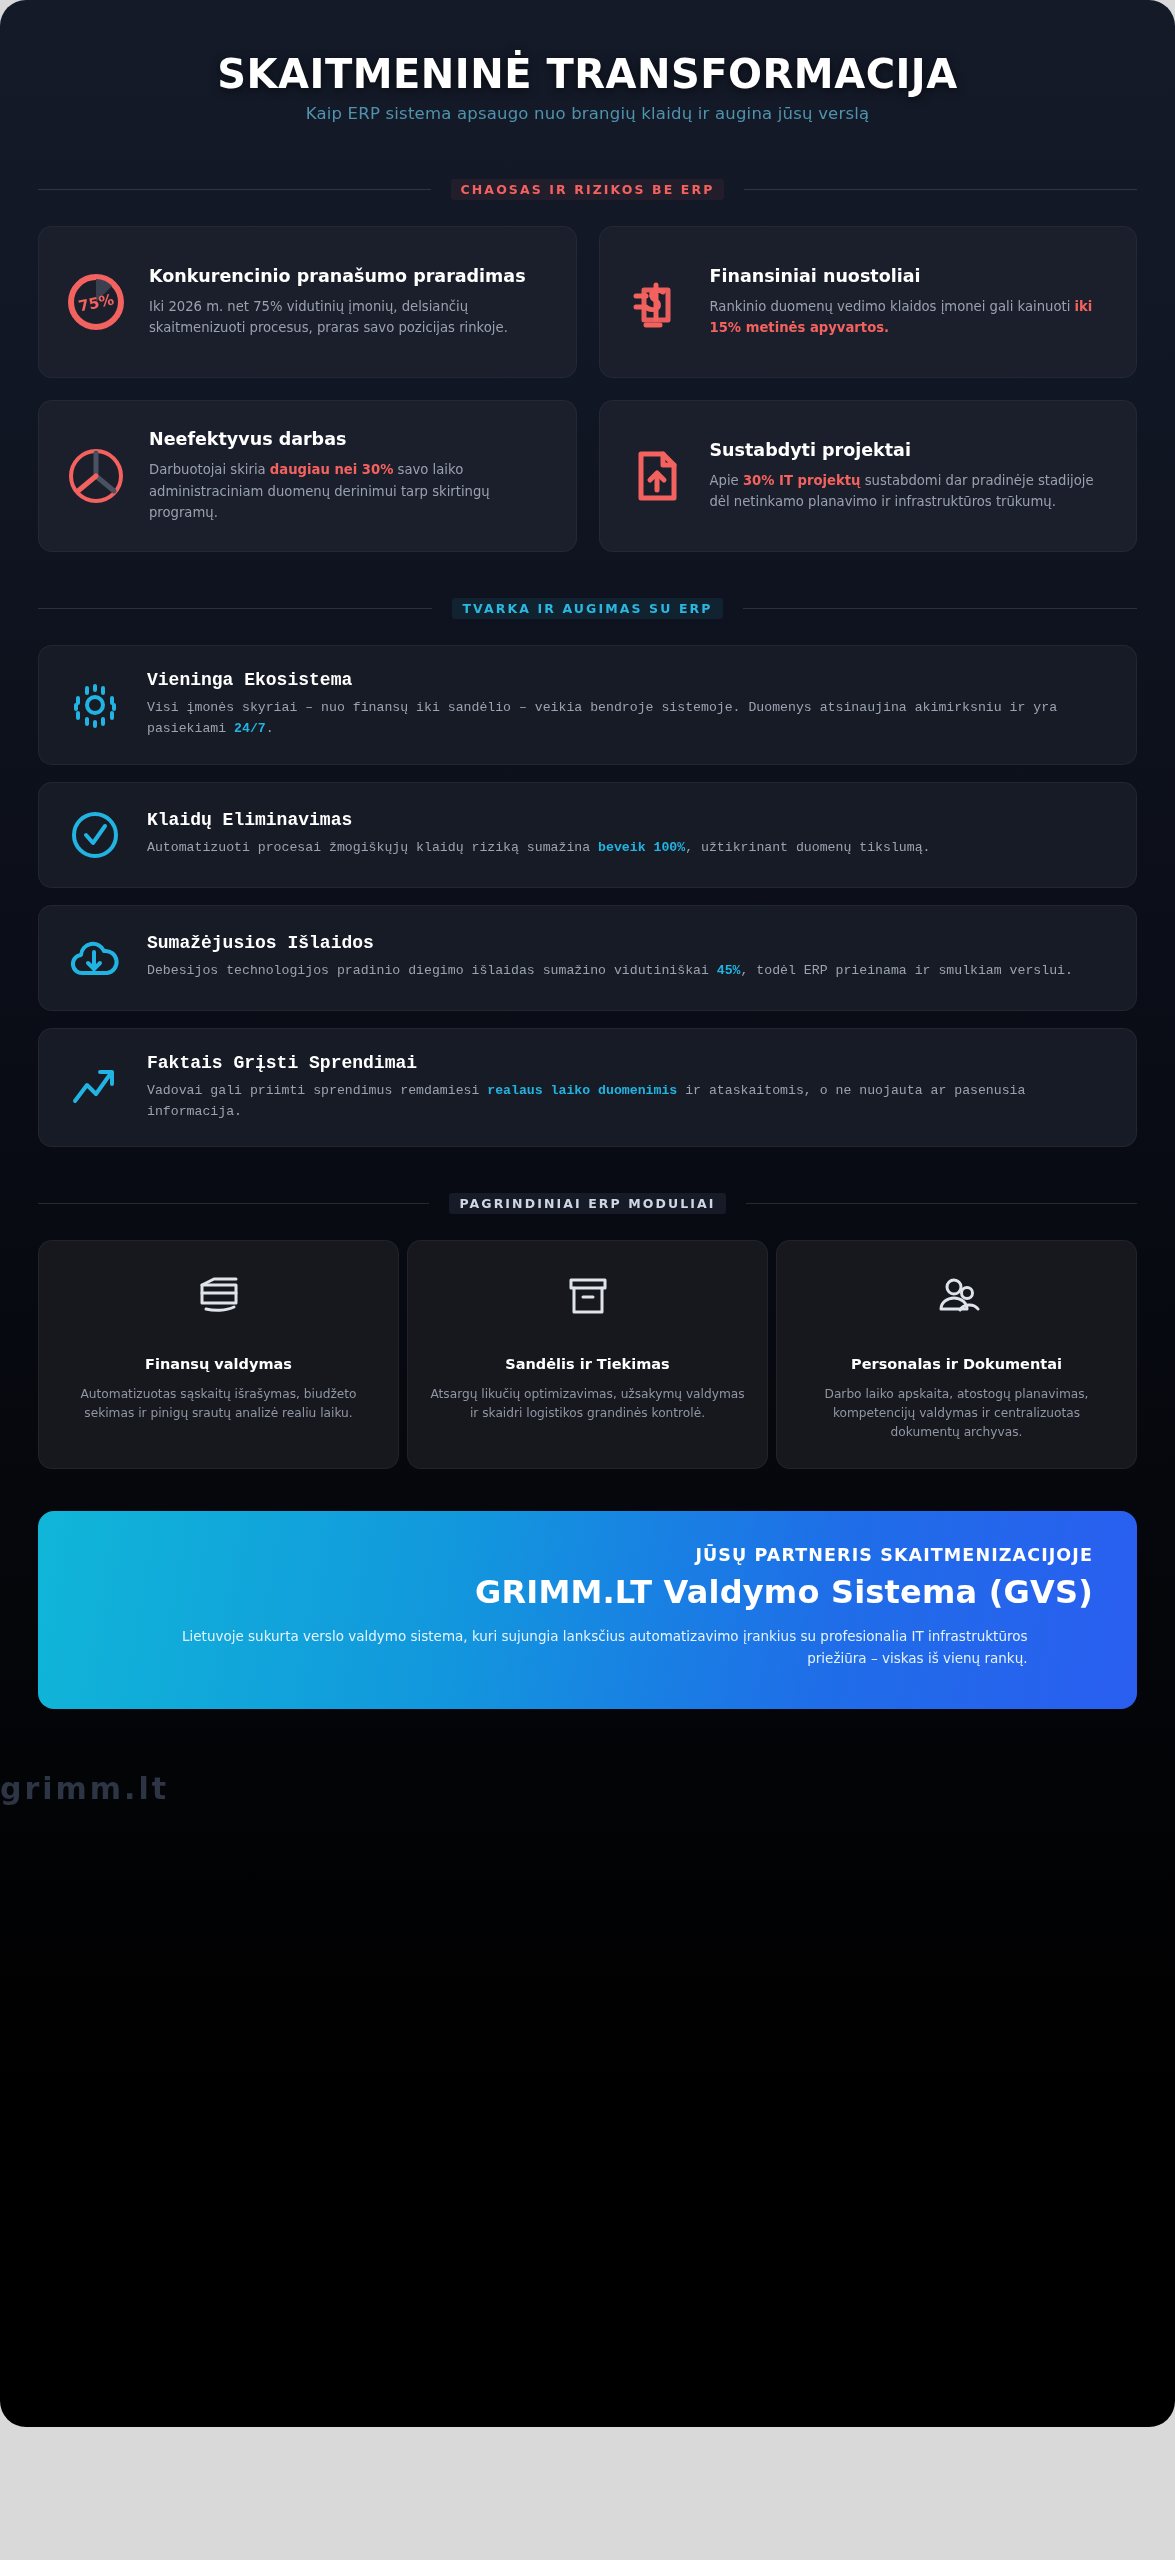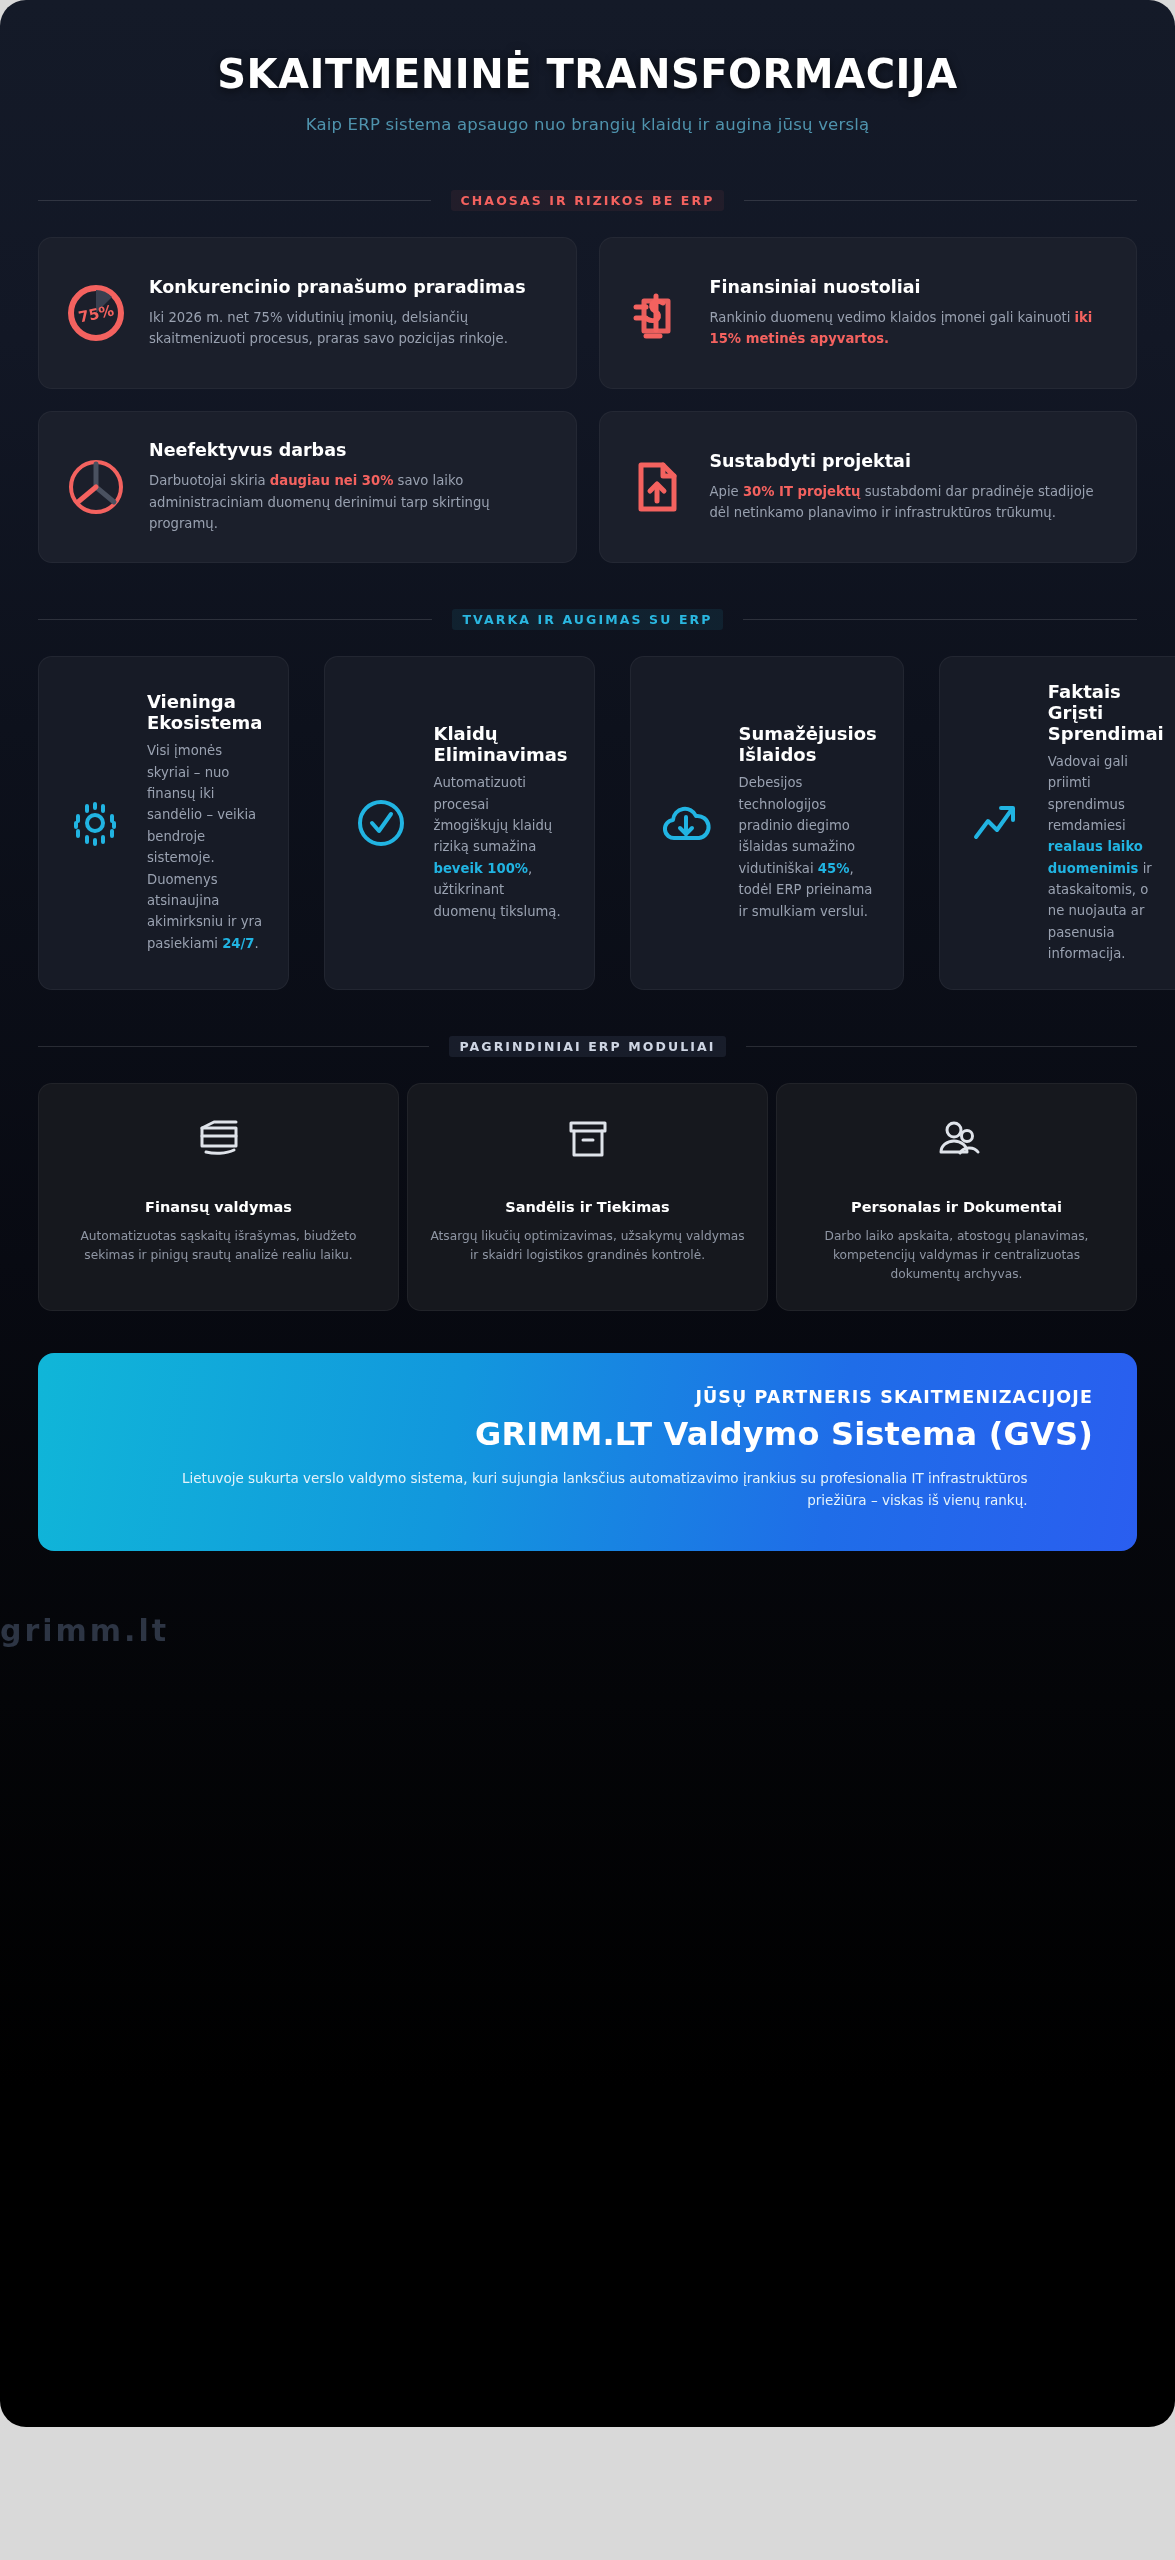--- a/index.html
+++ b/index.html
@@ -25,21 +25,21 @@
   .hero-title {
     font-family: "DejaVu Sans", sans-serif;
     font-weight: bold;
     font-size: 40px;
     letter-spacing: 0.5px;
     color: #ffffff;
     line-height: 1.12;
     text-shadow: 0 2px 10px rgba(0,0,0,.6);
   }
   .hero-sub {
-    margin-top: 18px;
+    margin-top: 7px;
     font-size: 16.5px;
     color: #4f93ad;
     letter-spacing: .2px;
   }
 
   
   .section-head {
     display: flex;
     align-items: center;
     gap: 20px;
@@ -89,21 +89,21 @@
     margin-bottom: 9px;
   }
   .risk-card p {
     font-size: 13.2px;
     line-height: 1.62;
     color: #99a1b0;
   }
   .risk-card p b { color: #f4625f; font-weight: bold; }
 
   
-  .benefit-list { margin: 0 38px; display: flex; flex-direction: row; gap: 35px; }
+  .benefit-list { margin: 0 38px; display: flex; flex-direction: column; gap: 17px; font-family: Liberation Mono, monospace; }
   .benefit-card {
     display: flex;
     align-items: center;
     gap: 22px;
     background: #171b26;
     border: 1px solid rgba(255,255,255,.05);
     border-radius: 14px;
     padding: 24px 26px;
     min-height: 104px;
   }

